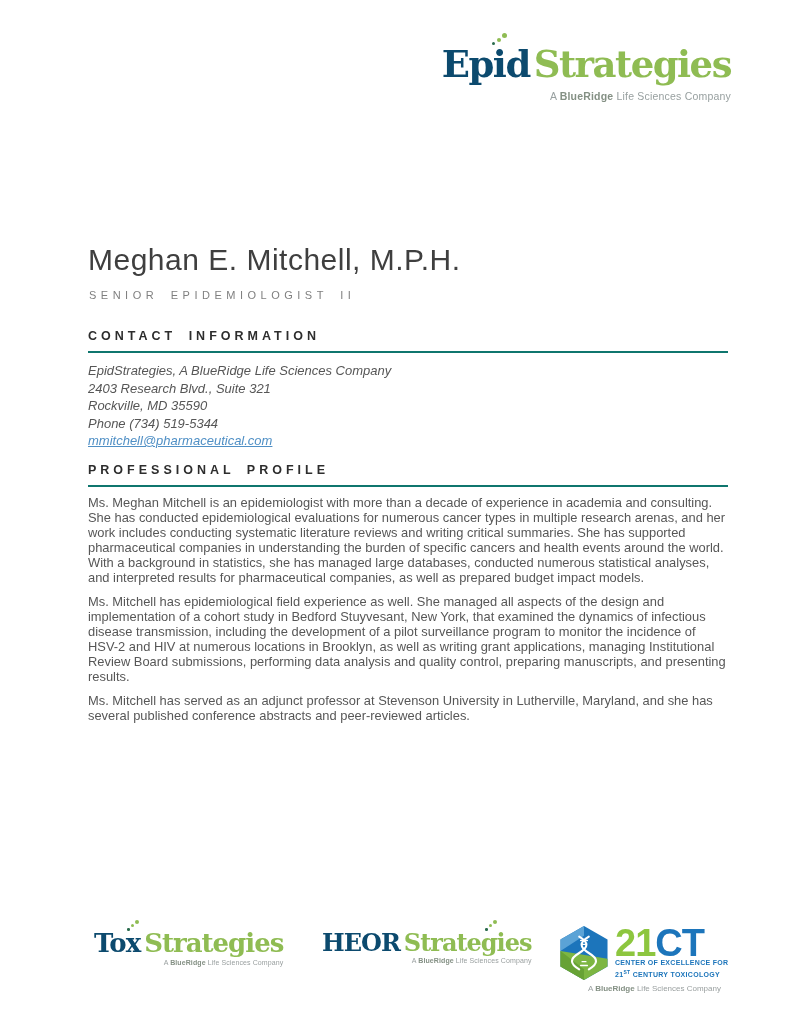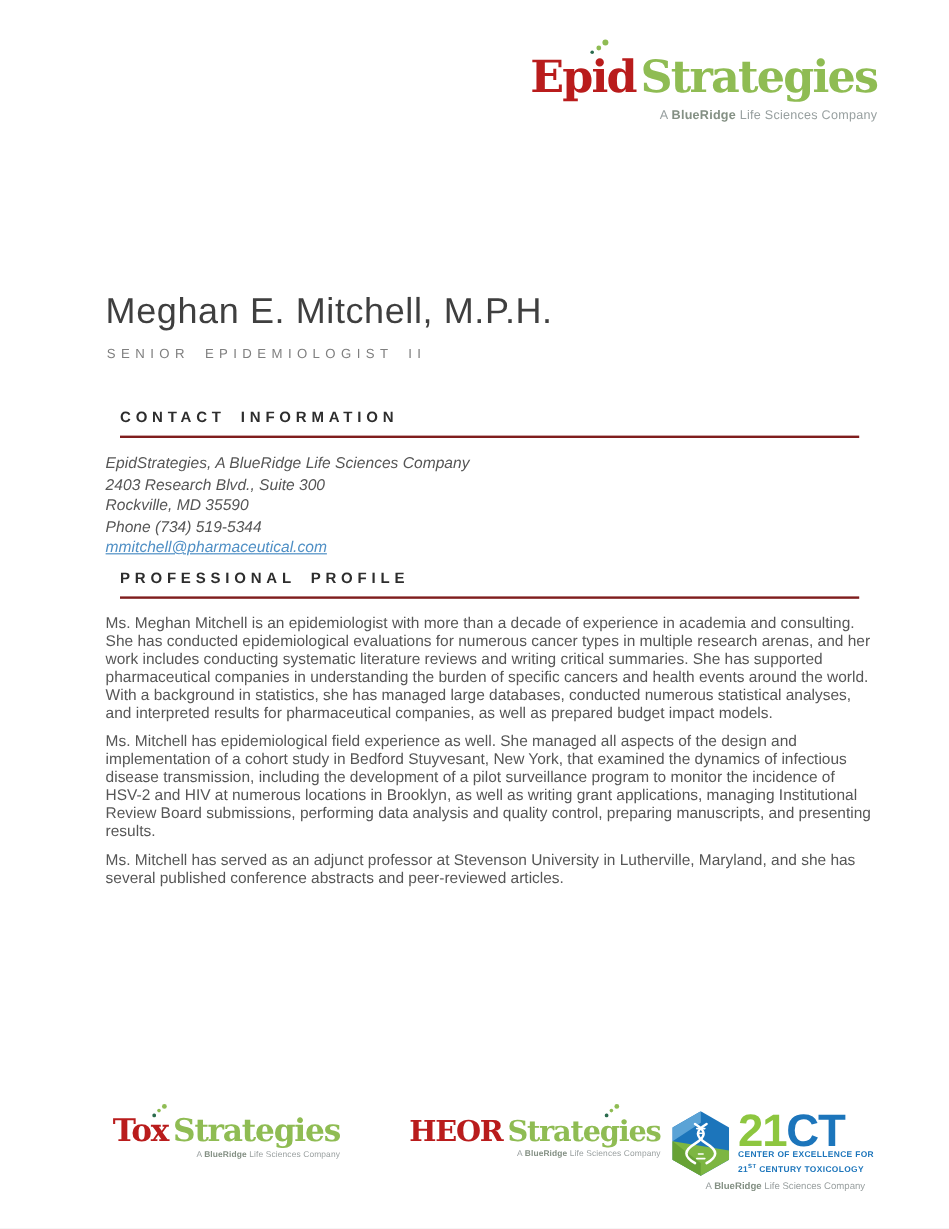--- a/index.html
+++ b/index.html
@@ -6,59 +6,59 @@
   .page{
     position:relative;width:791px;height:1024px;background:#ffffff;
     font-family:"Liberation Sans", sans-serif;overflow:hidden;margin:0 auto;
   }
 
   
   .header-logo{position:absolute;top:44px;right:60px;text-align:right;}
   .logo-line{position:relative;display:inline-block;white-space:nowrap;
     font-family:"DejaVu Serif", serif;font-weight:bold;font-size:37px;
     letter-spacing:-1.5px;line-height:1.1;}
-  .logo-w1{color:#b91c1c;}
+  .logo-w1{color:#0c4a6e;}
   .logo-w2{color:#8fbc53;margin-left:4px;}
   .dots{position:absolute;}
   .dots b{position:absolute;border-radius:50%;background:#8fbc53;}
   .dots b.dk{background:#2a6b4d;}
   .dots-epid{left:50px;top:-9px;width:16px;height:12px;}
   .dots-epid .d1{width:3px;height:3px;left:0;top:7px;}
   .dots-epid .d2{width:4px;height:4px;left:5px;top:3px;}
   .dots-epid .d3{width:5px;height:5px;left:10px;top:-2px;}
   .brand-tagline{margin-top:5px;font-size:10.5px;color:#98a0a0;letter-spacing:.2px;}
   .brand-tagline .bld{font-weight:bold;color:#849084;}
 
   
   .person-name{position:absolute;left:88px;top:243px;margin:0;
     font-size:30px;font-weight:400;color:#3f3f3f;letter-spacing:.5px;}
   .person-title{position:absolute;left:89px;top:289px;
     font-size:11px;color:#7f7f7f;letter-spacing:4.5px;word-spacing:5px;}
 
   
   .section{position:absolute;left:88px;width:640px;}
-  .section h2{margin:12px;padding-bottom:8px;border-bottom:2px solid #7f1d1d;
+  .section h2{margin:0;padding-bottom:8px;border-bottom:2px solid #0f766e;
     font-size:12.5px;font-weight:bold;color:#2d2d2d;letter-spacing:4px;word-spacing:5px;}
   .section-contact{top:329px;}
   .section-profile{top:463px;}
 
   .contact-lines{margin-top:9px;font-size:13px;line-height:17.5px;color:#565656;font-style:italic;}
   .email-link{color:#4f8fc5;text-decoration:underline;cursor:pointer;}
 
   .profile-body{margin-top:8px;}
   .profile-body p{margin:0 0 9px 0;font-size:12.9px;line-height:15px;color:#575757;}
 
   
   .footer-logo{position:absolute;white-space:nowrap;}
   .footer-word{position:relative;display:inline-block;white-space:nowrap;
     font-family:"DejaVu Serif", serif;font-weight:bold;line-height:1.05;letter-spacing:-1px;}
   .footer-tox{left:94px;top:930px;}
   .footer-tox .footer-word{font-size:26px;}
   .footer-heor{left:322px;top:930px;}
-  .footer-heor .footer-word{font-size:24px;margin-left:19px;}
+  .footer-heor .footer-word{font-size:24px;}
   .footer-tagline{font-size:7px;color:#9aa0a0;margin-top:2px;text-align:right;letter-spacing:.1px;}
   .footer-tagline .bld{font-weight:bold;color:#849084;}
   .dots-tox{left:33px;top:-8px;width:14px;height:10px;}
   .dots-tox .d1{width:2.5px;height:2.5px;left:0;top:6px;}
   .dots-tox .d2{width:3px;height:3px;left:4px;top:2px;}
   .dots-tox .d3{width:4px;height:4px;left:8px;top:-2px;}
   .dots-heor{left:163px;top:-8px;width:14px;height:10px;}
   .dots-heor .d1{width:2.5px;height:2.5px;left:0;top:6px;}
   .dots-heor .d2{width:3px;height:3px;left:4px;top:2px;}
   .dots-heor .d3{width:4px;height:4px;left:8px;top:-2px;}
@@ -96,21 +96,21 @@
     </div>
   </div>
 
   <h1 class="person-name">Meghan E. Mitchell, M.P.H.</h1>
   <div class="person-title">SENIOR EPIDEMIOLOGIST II</div>
 
   <div class="section section-contact">
     <h2>CONTACT INFORMATION</h2>
     <div class="contact-lines">
       <div>EpidStrategies, A BlueRidge Life Sciences Company</div>
-      <div>2403 Research Blvd., Suite 300</div>
+      <div>2403 Research Blvd., Suite 321</div>
       <div>Rockville, MD 35590</div>
       <div>Phone (734) 519-5344</div>
       <div><a class="email-link">mmitchell@pharmaceutical.com</a></div>
     </div>
   </div>
 
   <div class="section section-profile">
     <h2>PROFESSIONAL PROFILE</h2>
     <div class="profile-body">
       <p>Ms. Meghan Mitchell is an epidemiologist with more than a decade of experience in academia and consulting. She has conducted epidemiological evaluations for numerous cancer types in multiple research arenas, and her work includes conducting systematic literature reviews and writing critical summaries. She has supported pharmaceutical companies in understanding the burden of specific cancers and health events around the world. With a background in statistics, she has managed large databases, conducted numerous statistical analyses, and interpreted results for pharmaceutical companies, as well as prepared budget impact models.</p>

